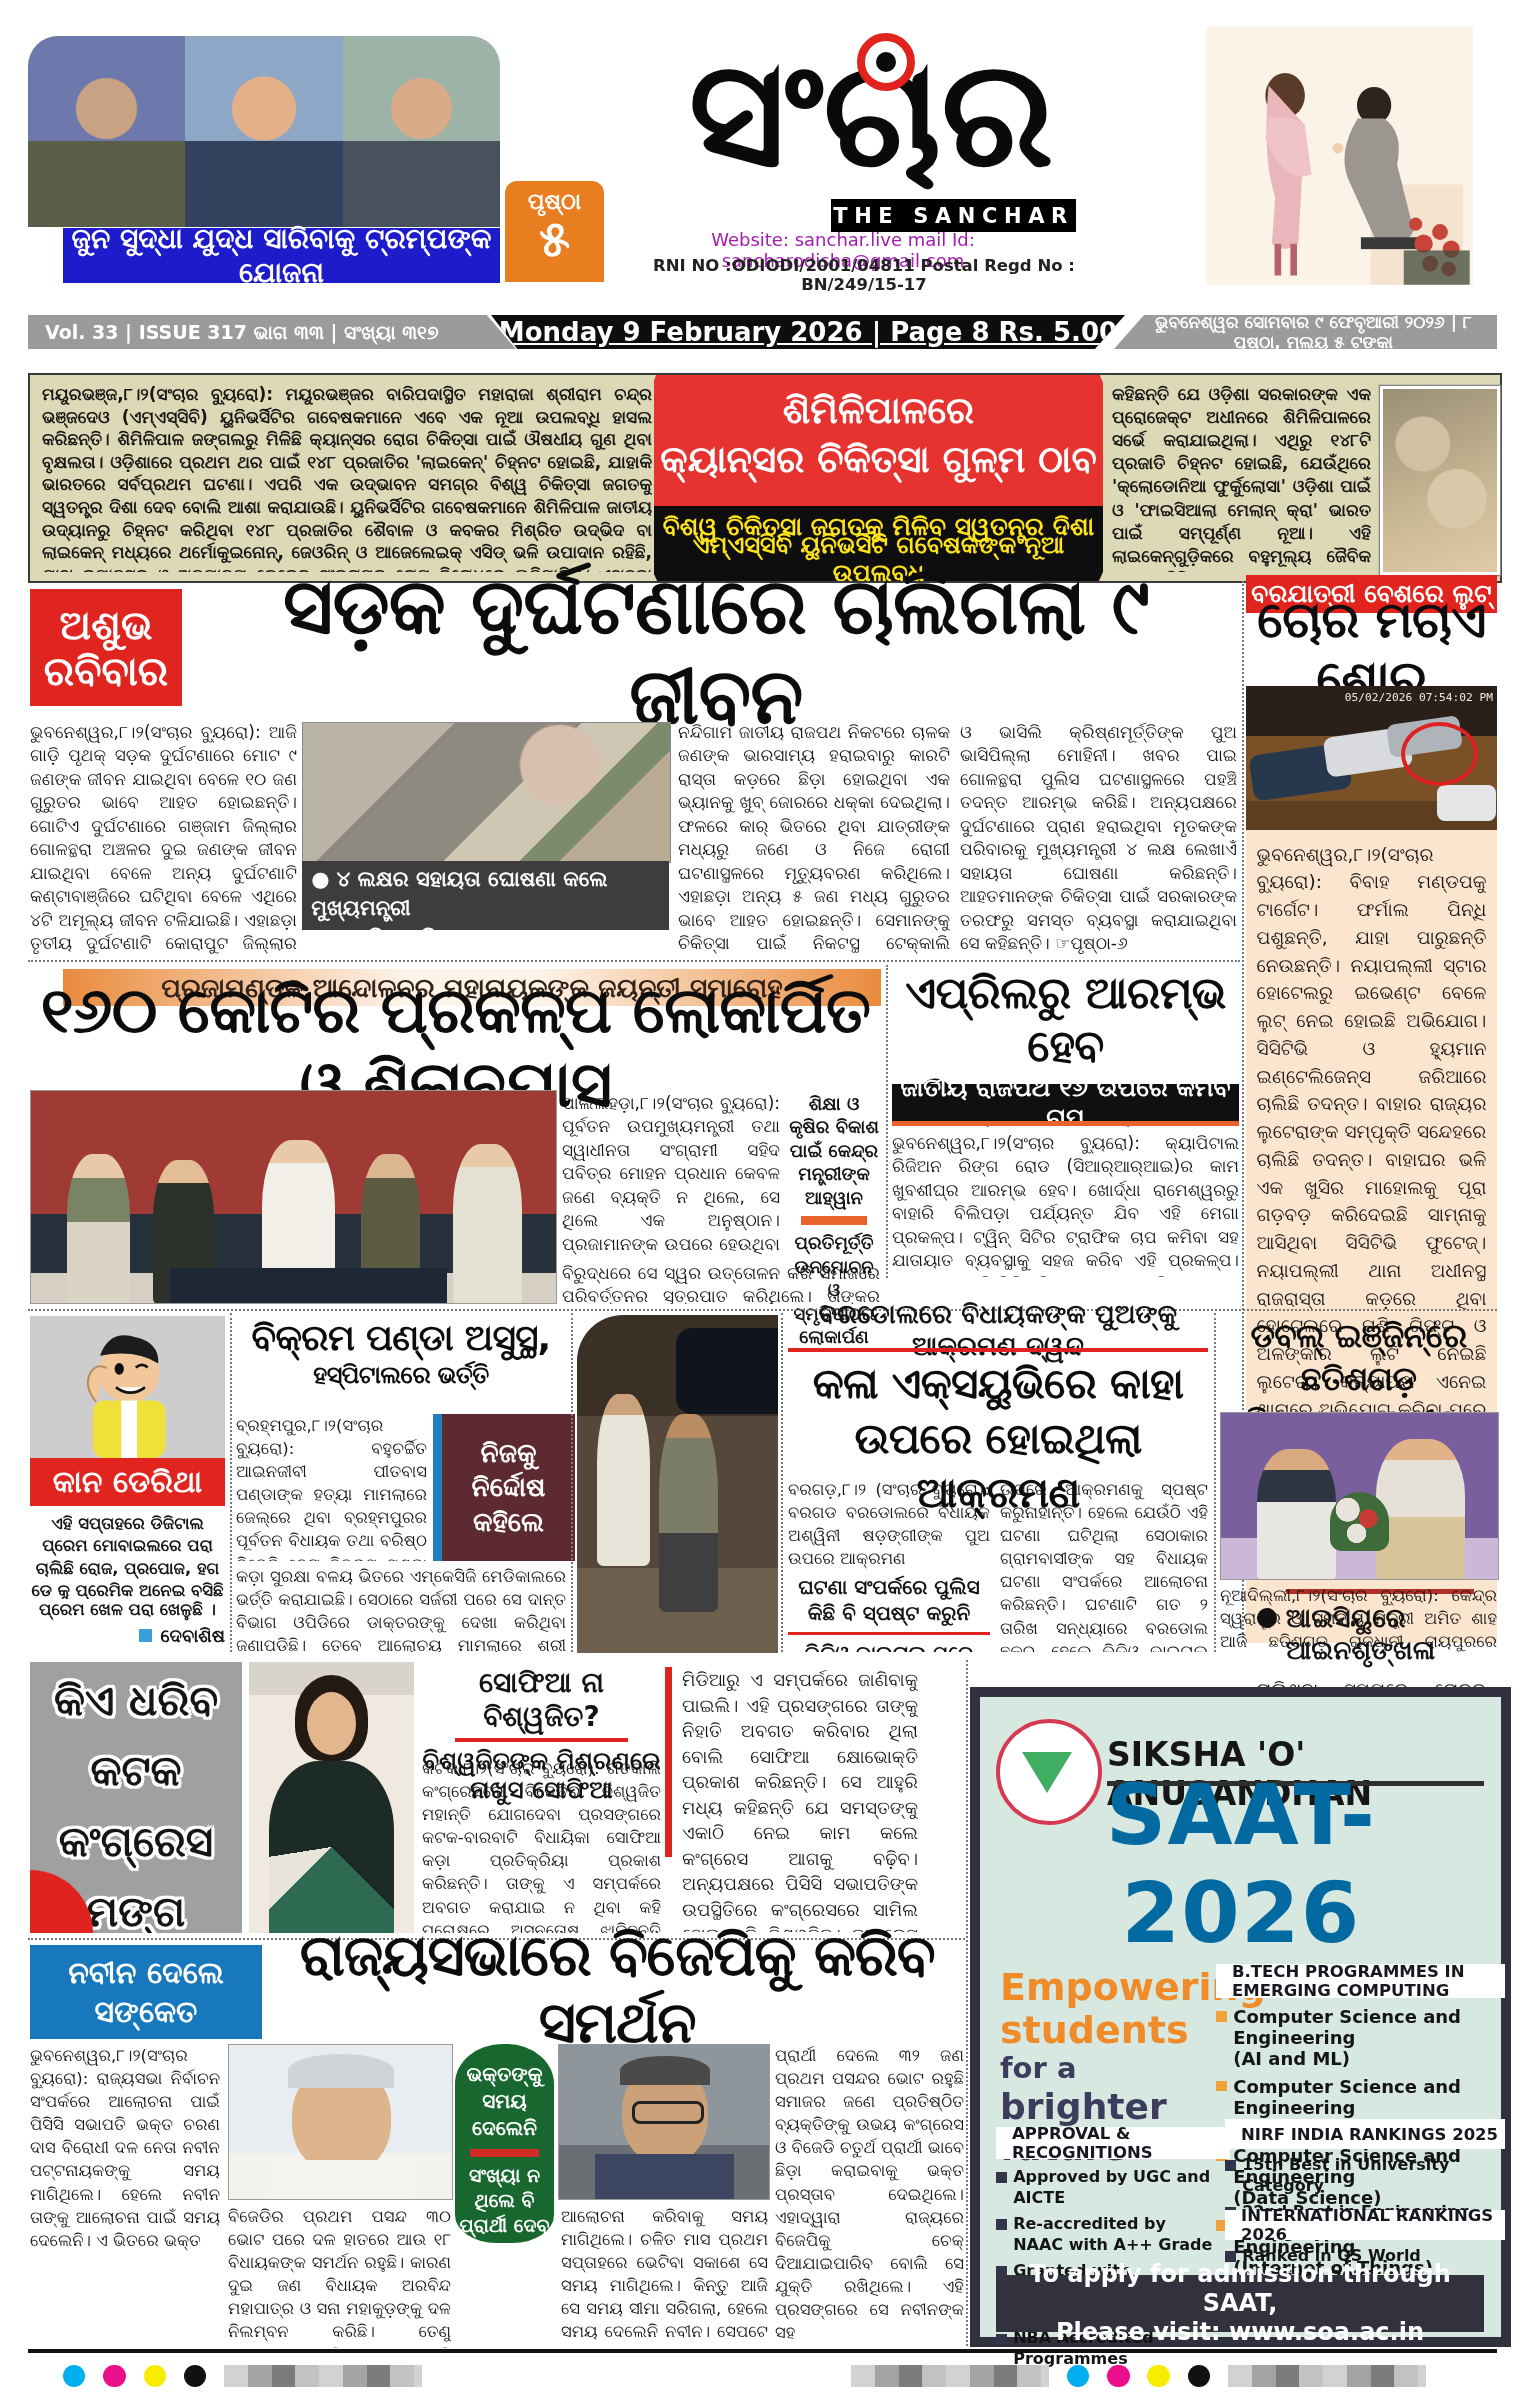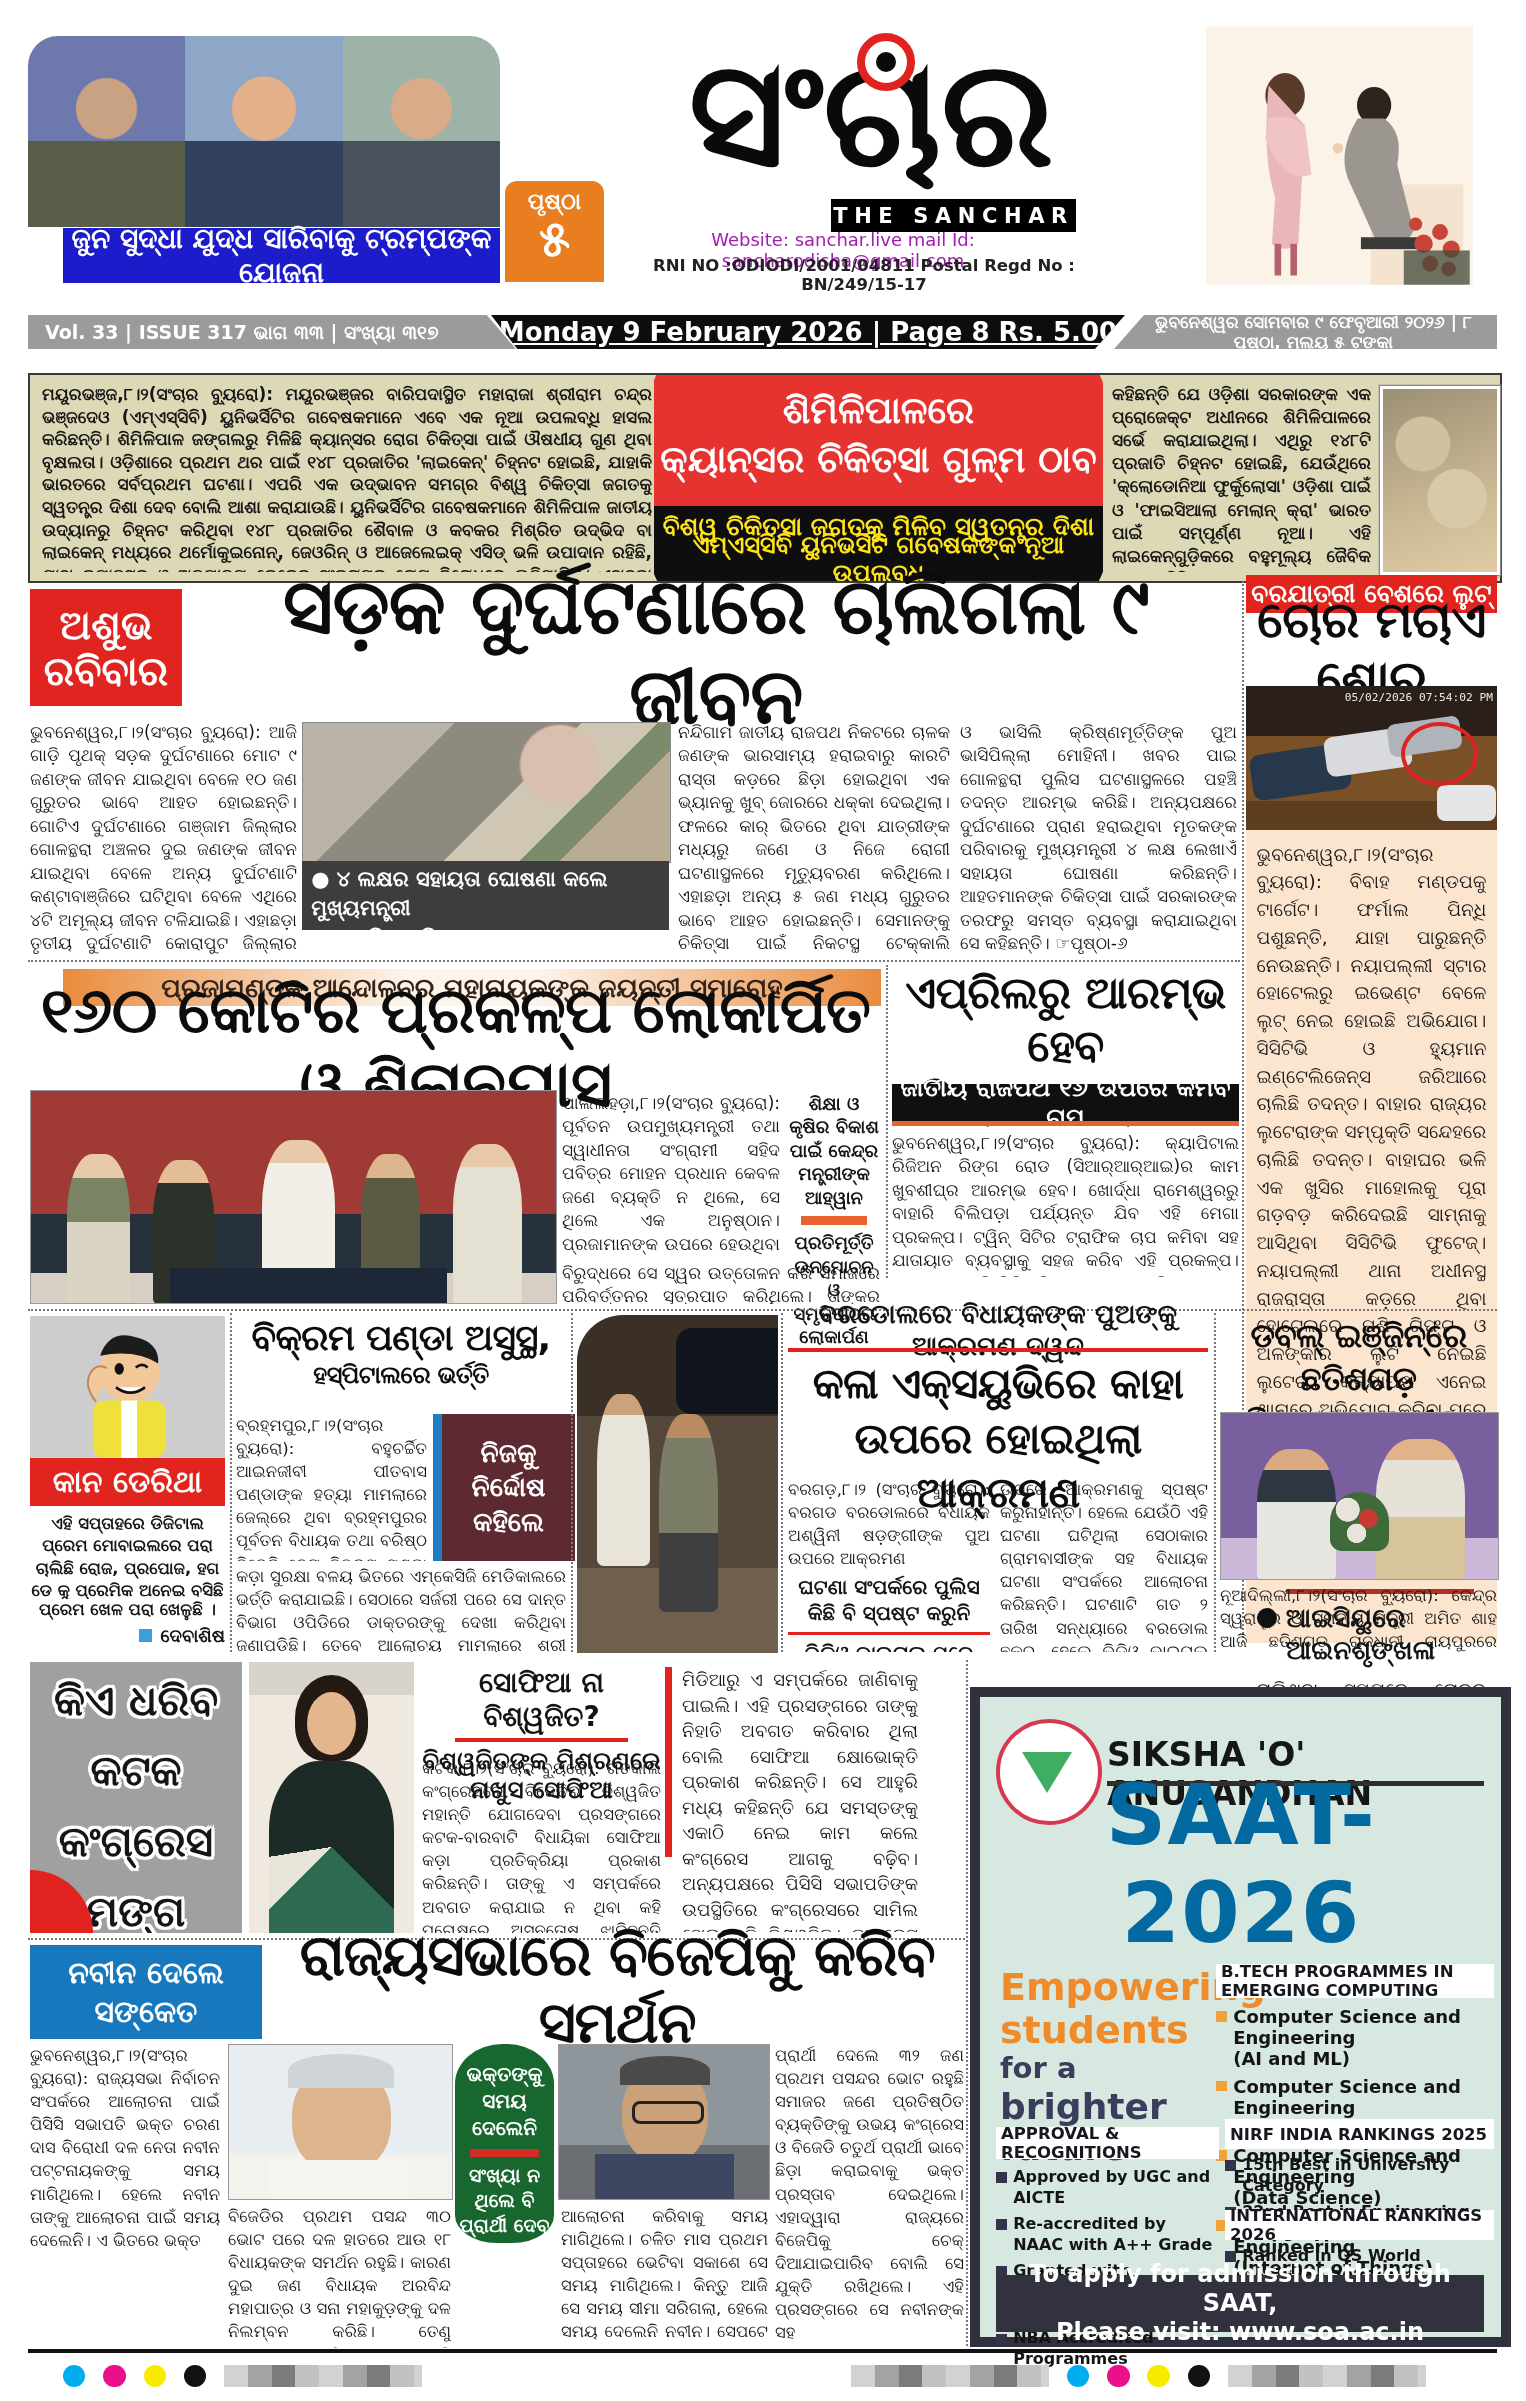--- a/index.html
+++ b/index.html
@@ -8,21 +8,21 @@
   .ctr{display:flex;align-items:center;justify-content:center;text-align:center;}
   .odia{font-size:17px;line-height:1.38;text-align:justify;overflow:hidden;color:#161616;}
   .odia-sm{font-size:16.5px;line-height:1.4;text-align:justify;overflow:hidden;color:#161616;}
   .bold{font-weight:700;}
   .white{color:#fff;}
   .dot-h{border-top:2px dotted #777;}
   .dot-v{border-left:2px dotted #777;}
   .hl{font-weight:800;color:#0c0c0c;letter-spacing:-0.7px;}
   .outline-txt{color:#151515;font-weight:900;
     text-shadow:-2.6px -2.6px 0 #fff,2.6px -2.6px 0 #fff,-2.6px 2.6px 0 #fff,2.6px 2.6px 0 #fff,0 -3.3px 0 #fff,0 3.3px 0 #fff,-3.3px 0 0 #fff,3.3px 0 0 #fff;margin-top:18px;}
-  .whitebar{background:#fff;font-weight:800;color:#17171f;display:flex;align-items:center;padding-left:5px;}
+  .whitebar{background:#fff;font-weight:800;color:#17171f;display:flex;align-items:center;padding-left:16px;}
   .sqb{width:10.6px;height:10.6px;flex:0 0 10.6px;margin:5.3px 6.6px 0 0;}
   .bdot{width:20px;height:20px;border-radius:50%;background:#111;flex:0 0 20px;margin:6.6px 9.2px 0 0;}
   .fig{border-radius:40% 40% 6.6px 6.6px;}
   .regdot{width:22.4px;height:22.4px;border-radius:50%;display:inline-block;margin-right:14.5px;}
   .graybar{height:22.4px;display:inline-block;background:repeating-linear-gradient(90deg,#d2d2d2 0 24px,#a3a3a3 24px 48px,#7b7b7b 48px 71px,#c2c2c2 71px 95px);vertical-align:top;}
 </style>
 </head>
 <body>
 
 <div id="page">

